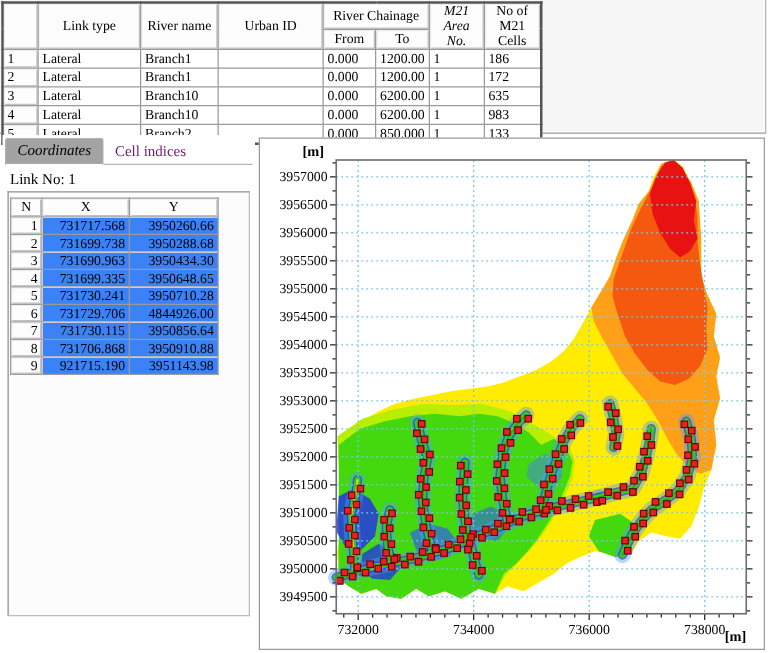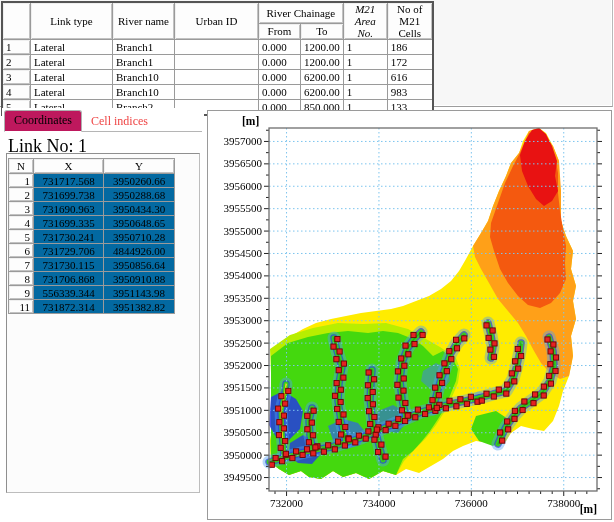--- a/index.html
+++ b/index.html
@@ -13,28 +13,28 @@
              line-height:12px;padding:0 3px;overflow:hidden;white-space:nowrap;}
   #links-table{position:absolute;left:1px;top:1px;border:2px solid #555;}
   #links-table th{background:#fdfdfd;text-align:center;box-shadow:inset 1px 1px 0 #efefef, inset -1px -1px 0 #c2c2c2;white-space:normal;}
   #links-table td{height:14px;background:#fff;}
   #links-table td.rownum{background:#fdfdfd;box-shadow:inset 1px 1px 0 #efefef, inset -1px -1px 0 #c2c2c2;}
   .al{text-align:left;} .ar{text-align:left;}
   
   .left-panel{position:absolute;left:2px;top:108px;width:202px;height:386px;background:#ffffff;}
   .tabstrip{position:absolute;left:2px;top:2px;width:198px;height:21px;border-bottom:1px solid #b5b5b5;font-size:12px;}
   .tab{display:inline-block;padding:2px 9px 3px;cursor:default;position:relative;}
-  .tab.active{background:#be185d;border:1px solid #b0b0b0;border-bottom:1px solid #fff;border-radius:3px 3px 0 0;}
-  .tab.inactive{top:1px;color:#ef4444;}
-  .link-label{position:absolute;left:6px;top:28px;font-size:18px;}
+  .tab.active{background:#a3a3a3;border:1px solid #b0b0b0;border-bottom:1px solid #fff;border-radius:3px 3px 0 0;font-style:italic;}
+  .tab.inactive{top:1px;color:#701a75;}
+  .link-label{position:absolute;left:6px;top:28px;font-size:12px;}
   .coords-box{position:absolute;left:4px;top:45px;width:192px;height:338px;background:#fcfcfc;
               border:1px solid #bdbdbd;border-top-color:#8f8f8f;border-left-color:#8f8f8f;}
   #coords-table{position:absolute;left:1px;top:4px;border:1.5px solid #555;}
   #coords-table th{background:#fdfdfd;text-align:center;height:14px;box-shadow:inset 1px 1px 0 #efefef, inset -1px -1px 0 #c2c2c2;}
-  #coords-table td{height:13px;text-align:center;background:#0369a1;}
+  #coords-table td{height:13px;text-align:right;background:#3b82f6;}
   #coords-table td.rownum{background:#fdfdfd;text-align:right;box-shadow:inset 1px 1px 0 #efefef, inset -1px -1px 0 #c2c2c2;}
   
   .map-panel{position:absolute;left:207px;top:110px;width:405px;height:410px;background:#ffffff;
              border:1px solid #9a9a9a;box-sizing:border-box;}
   .map-panel svg{display:block;}
   text.axis{font-family:"Liberation Serif","DejaVu Serif",serif;font-size:11px;fill:#000;}
   text.unit{font-family:"Liberation Serif","DejaVu Serif",serif;font-size:11.5px;font-weight:bold;fill:#000;}
 </style>
 </head>
 <body>
@@ -80,21 +80,21 @@
             <td class="ar">172</td>
           </tr>
           <tr>
             <td class="rownum al">3</td>
             <td class="al">Lateral</td>
             <td class="al">Branch10</td>
             <td class="al"></td>
             <td class="ar">0.000</td>
             <td class="ar">6200.00</td>
             <td class="ar">1</td>
-            <td class="ar">616</td>
+            <td class="ar">635</td>
           </tr>
           <tr>
             <td class="rownum al">4</td>
             <td class="al">Lateral</td>
             <td class="al">Branch10</td>
             <td class="al"></td>
             <td class="ar">0.000</td>
             <td class="ar">6200.00</td>
             <td class="ar">1</td>
             <td class="ar">983</td>
@@ -161,27 +161,22 @@
               <td class="">731730.115</td>
               <td class="">3950856.64</td>
             </tr>
             <tr>
               <td class="rownum">8</td>
               <td class="">731706.868</td>
               <td class="">3950910.88</td>
             </tr>
             <tr>
               <td class="rownum">9</td>
-              <td class="">556339.344</td>
+              <td class="">921715.190</td>
               <td class="">3951143.98</td>
-            </tr>
-            <tr>
-              <td class="rownum">11</td>
-              <td class="">731872.314</td>
-              <td class="">3951382.82</td>
             </tr>
           </tbody>
       </table>
     </div>
   </div>
 
   <div class="map-panel">
     <svg id="map-svg" width="403" height="408" viewBox="0 0 403 408">
 
       <g id="terrain">

